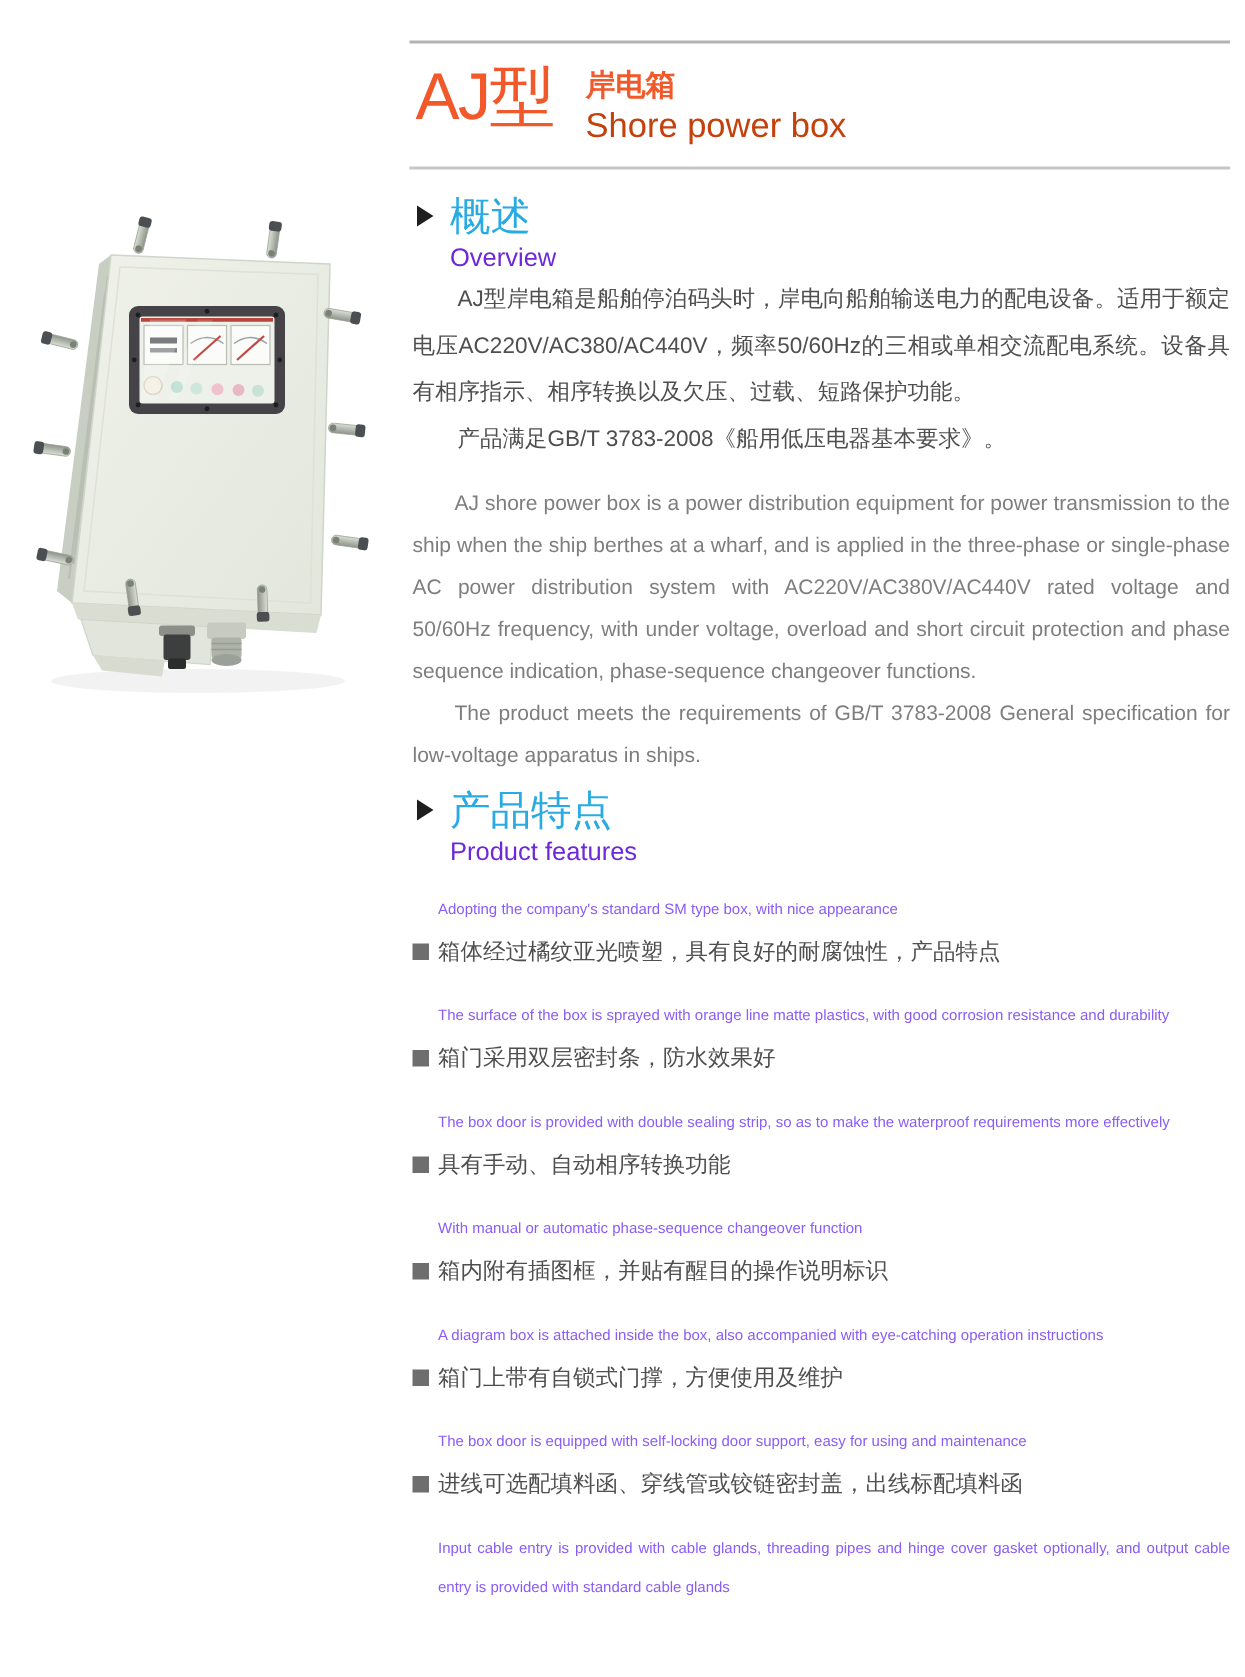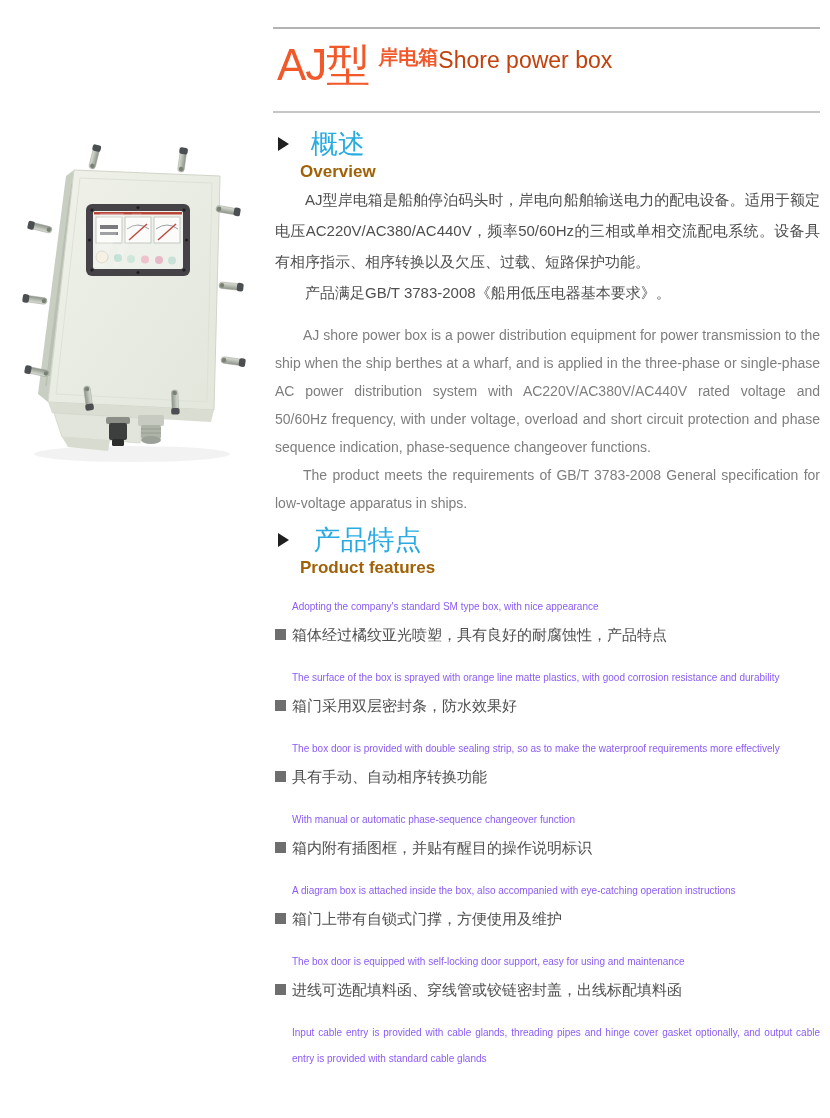--- a/index.html
+++ b/index.html
@@ -5,33 +5,33 @@
   html, body { margin:0; padding:0; }
   body {
     width:830px; height:1118px; background:#ffffff; position:relative; overflow:hidden;
     font-family:"Liberation Sans","DejaVu Sans",sans-serif;
     -webkit-font-smoothing:antialiased;
   }
   .top-rule { position:absolute; left:273px; width:547px; top:27px; height:2px; background:#b3b3b3; }
   .mid-rule { position:absolute; left:273px; width:547px; top:111px; height:2px; background:#c6c6c6; }
 
   
-  .title-block { position:absolute; left:277px; top:42px; display:flex; align-items:flex-start; }
+  .title-block { position:absolute; left:277px; top:42px; display:flex; align-items:flex-start;gap:12px; }
   .title-model { color:#f1592b; font-size:44px; line-height:1.05; font-weight:400; letter-spacing:-1px; }
-  .title-sub { display:flex; flex-direction:row; margin:4px 0 0 9px; }
+  .title-sub { display:flex; flex-direction:column; margin:4px 0 0 9px; }
   .title-sub-cn { color:#f1592b; font-size:20px; font-weight:bold; line-height:1.15; }
   .title-sub-en { color:#c2410c; font-size:23px; line-height:1.2; margin-top:1px; }
 
   
   .sec-head { display:flex; align-items:flex-start; }
   .tri-icon { width:0; height:0; border-left:11px solid #1f1f1f;
     border-top:7px solid transparent; border-bottom:7px solid transparent; margin:7px 11px 0 3px; }
   .sec-titles { display:flex; flex-direction:column; }
-  .sec-title-cn { color:#29abe2; font-size:27px; line-height:1.1; font-weight:400;text-align:center; }
-  .sec-title-en { color:#a16207; font-size:17px; line-height:1.2; margin-top:2px;font-weight:bold; }
+  .sec-title-cn { color:#29abe2; font-size:27px; line-height:1.1; font-weight:400; }
+  .sec-title-en { color:#6d28d9; font-size:17px; line-height:1.2; margin-top:2px; }
 
   
   .overview { position:absolute; left:275px; top:130px; width:545px; }
   .cn-para { font-size:15px; color:#4f4f4f; line-height:31px; text-align:justify;
     text-indent:2em; margin:2px 0 0 0; }
   .cn-para + .cn-para { margin-top:0; }
   .en-para { font-size:14px; color:#7e7e7e; line-height:28px; text-align:justify;
     text-indent:2em; margin:13px 0 0 0; }
   .en-para + .en-para { margin-top:0; }
 

